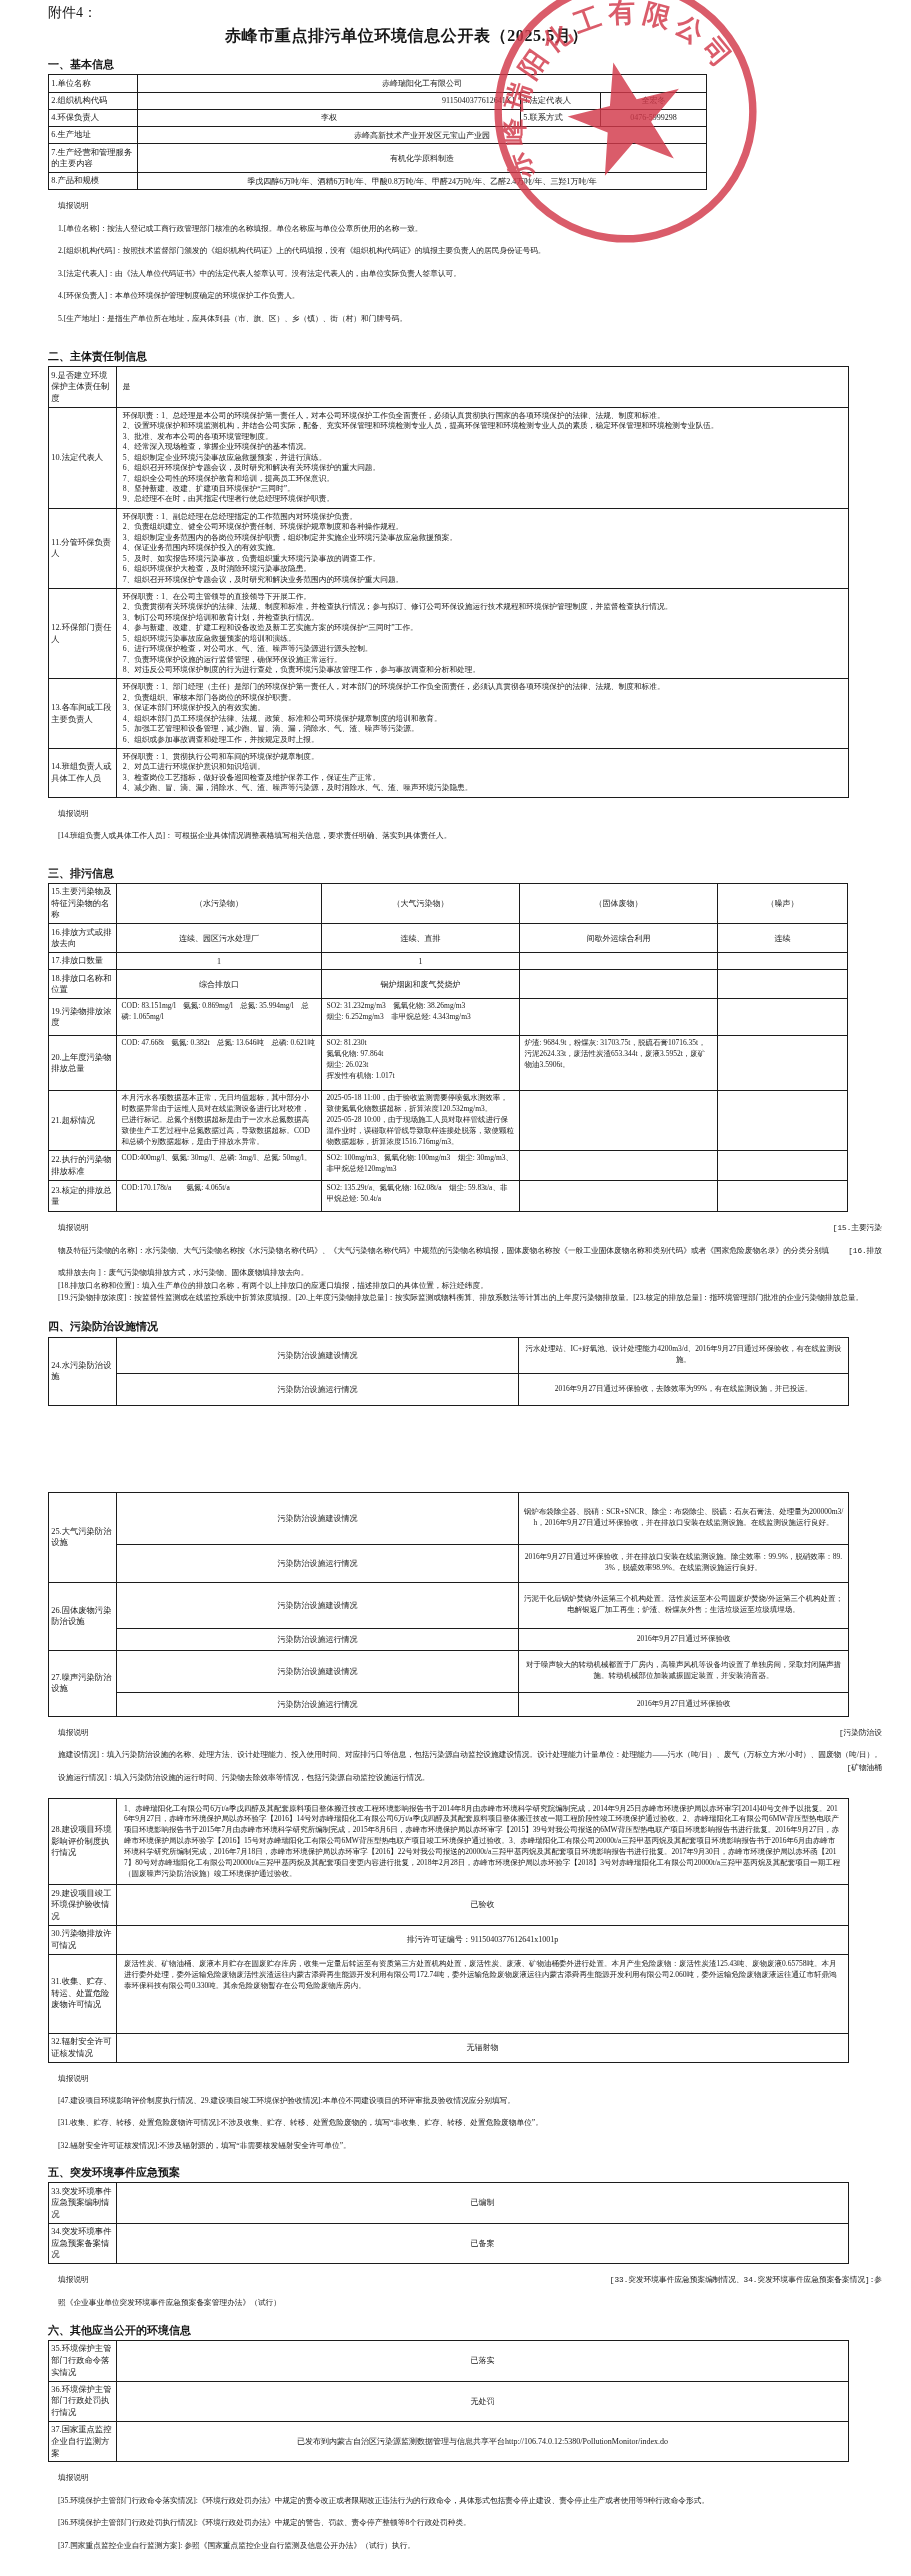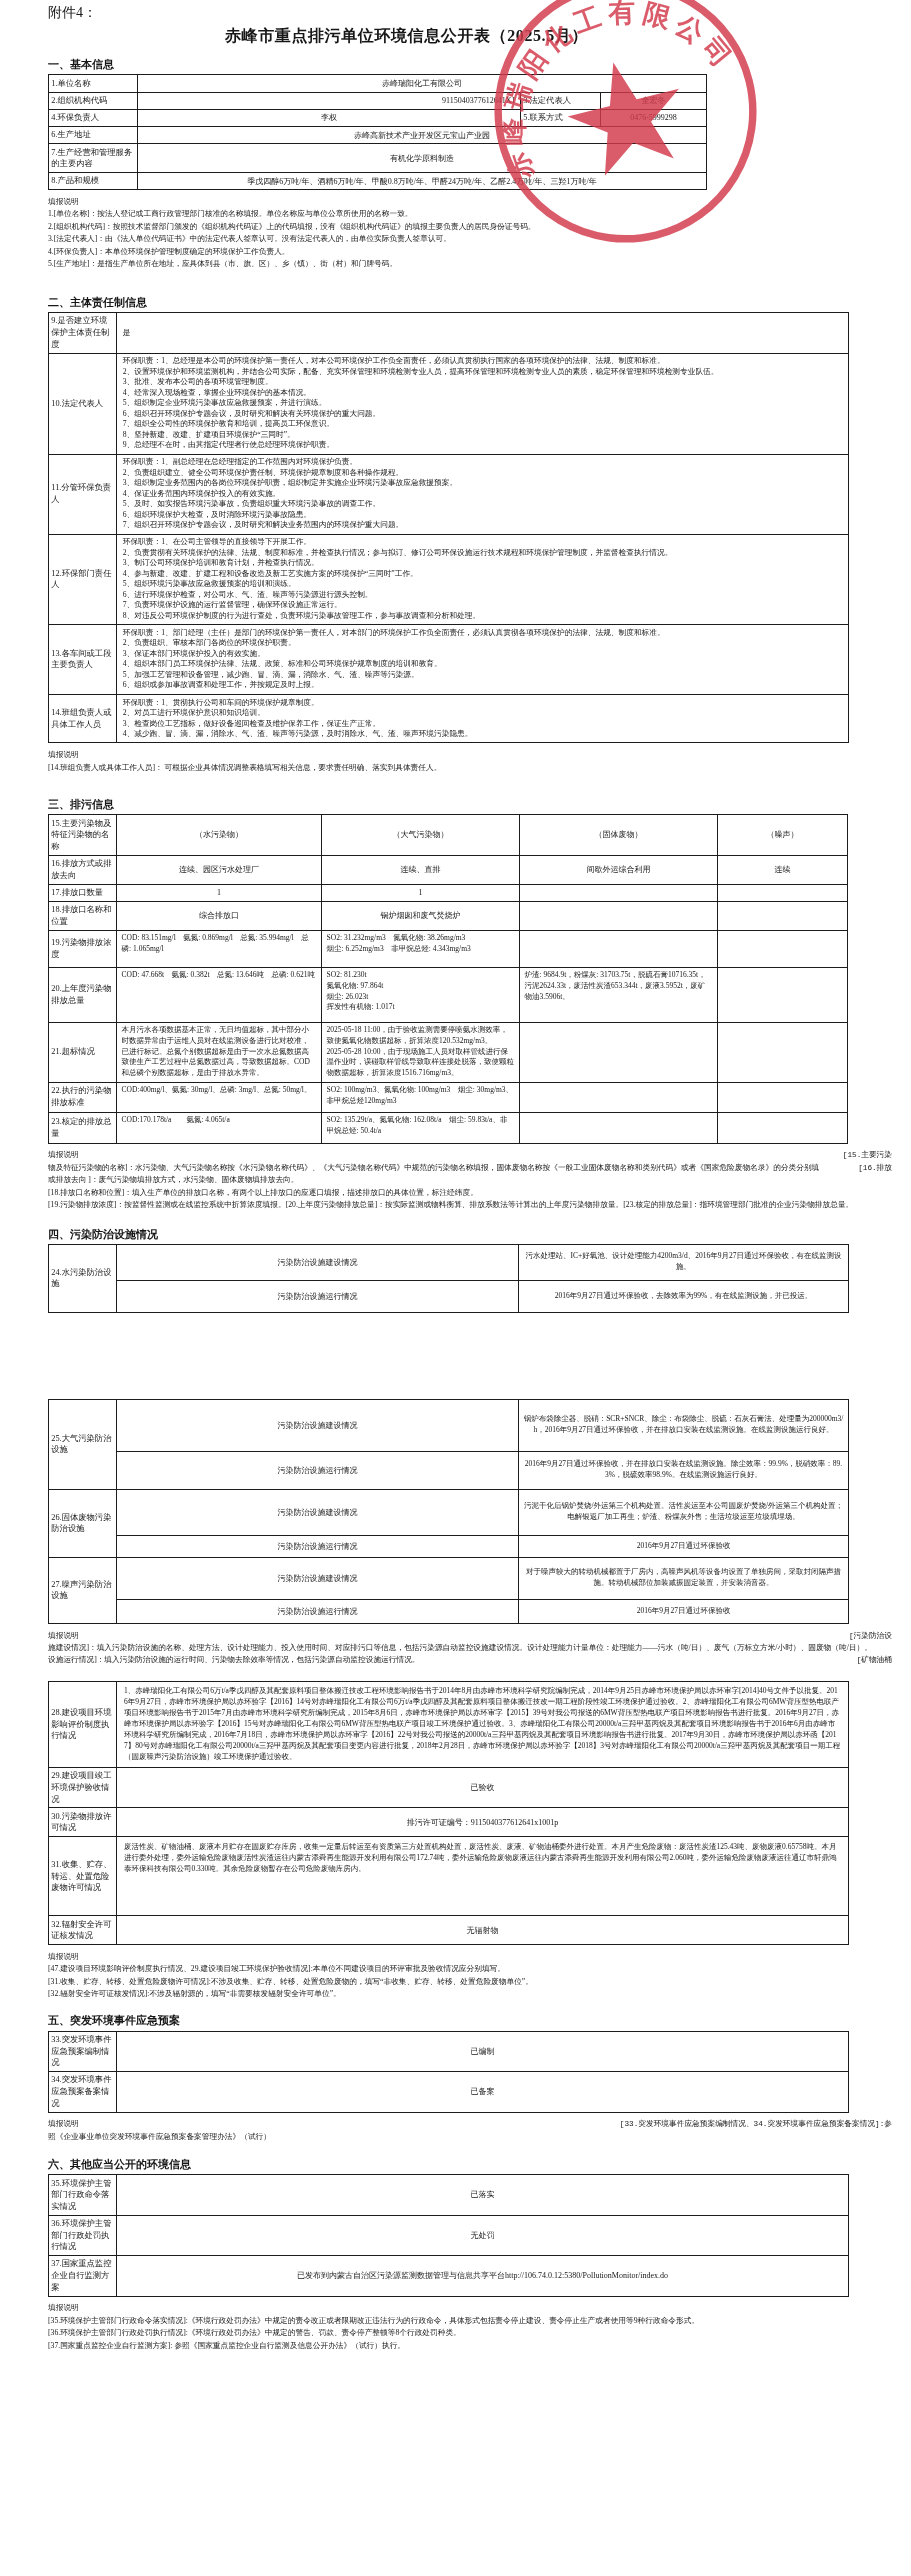--- a/index.html
+++ b/index.html
@@ -14,21 +14,21 @@
   td{border:0.9px solid #1c1c1c;padding:2.3px 4.6px;font-size:8px;line-height:1.4;vertical-align:middle;word-break:break-all;}
   .t-basic{width:658px;}
   .t-wide{width:800px;}
   td.lab{text-align:left;font-size:8.3px;padding:2.3px 2.3px;}
   td.val-c{text-align:center;}
   td.val-l{text-align:right;}
   td.duty{font-size:7.7px;line-height:1.36;white-space:pre-line;padding:2.9px 5.7px;}
   td.small{font-size:7.5px;line-height:1.45;white-space:pre-line;}
   .notes{width:844px;margin:5.7px 0 0 0;font-size:7.7px;line-height:1.62;}
   .notes .nt{font-weight:normal;}
-  .notes p{margin:0;}
+  .notes p{margin:10px;}
   .frag-r{float:right;font-family:Liberation Mono, monospace;}
   .gap-page{height:86px;}
   .seal{position:absolute;left:489px;top:-25px;width:273px;height:273px;
         transform:rotate(-14deg);opacity:0.82;pointer-events:none;}
 </style>
 </head>
 <body>
 
 <div class="sheet">
   <div class="content">

